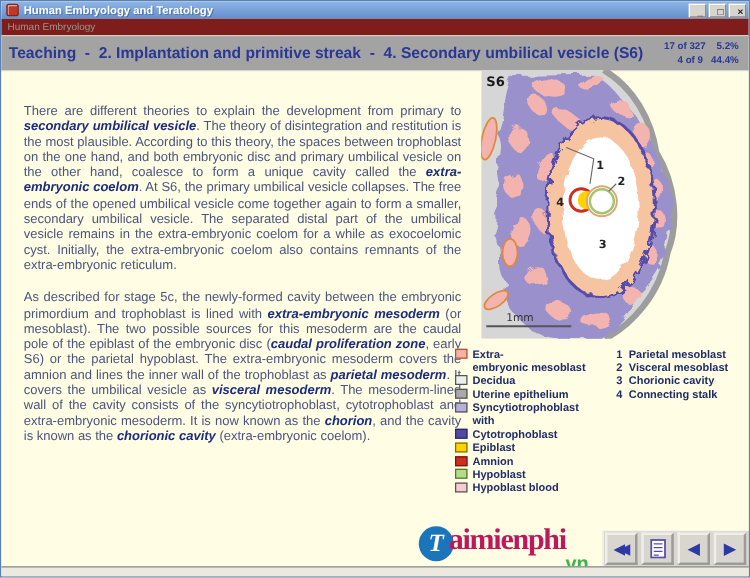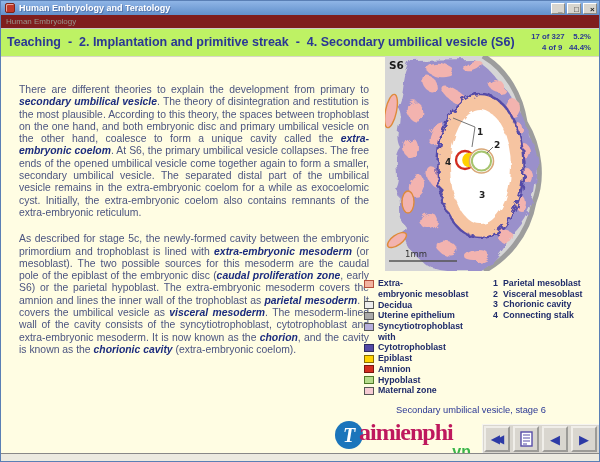--- a/index.html
+++ b/index.html
@@ -20,38 +20,38 @@
     text-shadow:1px 1px 0 rgba(0,0,50,.25);flex:1;}
   .win-btn{width:14px;height:11px;margin-left:2px;background:#D8D5CE;
     border:1px solid;border-color:#FFF #8C8A84 #8C8A84 #FFF;
     font-size:8px;line-height:9px;text-align:center;color:#222;font-weight:bold;
     flex:0 0 auto;cursor:default;}
   
   .menubar{position:absolute;left:0;top:14px;width:100%;height:14px;
     background:#7f1d1d;border-bottom:1px solid #CFCDC6;display:flex;align-items:center;}
   .menu-item{color:#98948C;font-size:8px;padding:0 5px;}
   
-  .heading{position:absolute;left:0;top:28px;width:100%;height:28px;background:#bef264;
+  .heading{position:absolute;left:0;top:28px;width:100%;height:28px;background:#a3a3a3;
     border-bottom:1px solid #D8D6C8;}
   .heading-title{position:absolute;left:6px;top:6px;font-size:12.5px;font-weight:bold;
     color:#2A3794;white-space:pre;}
   .heading-stats{position:absolute;right:8px;top:2px;text-align:right;
     font-size:7.8px;font-weight:600;color:#2A3794;line-height:11px;white-space:pre;}
   
   .content{position:absolute;left:0;top:56px;width:100%;height:396px;background:#FFFDE3;}
   .text-col{position:absolute;left:18px;top:27px;width:350px;
     font-size:10.4px;line-height:12.3px;color:#4B5480;text-align:justify;}
   .text-col p{margin:0 0 14px 0;}
   .term{font-weight:bold;font-style:italic;color:#1C2C7E;}
   
   .diagram{position:absolute;left:384px;top:-1px;width:191px;height:215px;}
   
   .legend-left{position:absolute;left:363px;top:221px;}
   .legend-right{position:absolute;left:492px;top:221px;}
-  .lrow{display:flex;align-items:center;height:10.7px;
+  .lrow{display:flex;align-items:flex-start;height:10.7px;
     font-size:8.8px;font-weight:bold;color:#202C6A;white-space:nowrap;}
   .sw{display:inline-block;width:10px;height:8px;border:1px solid #444;
     margin:1px 4px 0 0;flex:0 0 auto;}
   .sw.ghost{visibility:hidden;}
   .nrow{display:flex;height:10.7px;font-size:8.8px;font-weight:bold;color:#202C6A;white-space:nowrap;}
   .nrow .num{width:10px;flex:0 0 auto;}
   .caption{position:absolute;left:352px;top:348px;width:236px;text-align:center;
     font-size:9.3px;color:#2A3794;}
   
   .logo{position:absolute;left:334px;top:362px;width:140px;height:36px;}
@@ -216,42 +216,41 @@
         <div class="lrow">
           <span class="sw" style="background: rgb(210, 44, 32); border-color: rgb(122, 20, 16);"></span>
           <span>Amnion</span>
         </div>
         <div class="lrow">
           <span class="sw" style="background: rgb(181, 219, 140); border-color: rgb(79, 122, 42);"></span>
           <span>Hypoblast</span>
         </div>
         <div class="lrow">
           <span class="sw" style="background: rgb(246, 203, 212); border-color: rgb(85, 85, 85);"></span>
-          <span>Maternal zone</span>
+          <span>Hypoblast blood</span>
         </div>
       </div>
     <div class="legend-right">
         <div class="nrow">
           <span class="num">1</span>
           <span>Parietal mesoblast</span>
         </div>
         <div class="nrow">
           <span class="num">2</span>
           <span>Visceral mesoblast</span>
         </div>
         <div class="nrow">
           <span class="num">3</span>
           <span>Chorionic cavity</span>
         </div>
         <div class="nrow">
           <span class="num">4</span>
           <span>Connecting stalk</span>
         </div>
       </div>
-    <div class="caption">Secondary umbilical vesicle, stage 6</div>
 
     <div class="logo">
       <div class="logo-circle">T</div>
       <div class="logo-name">aimienphi</div>
       <div class="logo-tld">.vn</div>
     </div>
 
     <div class="navbar">
       <button class="nav-btn">
           <span class="dbl">◀◀</span>

